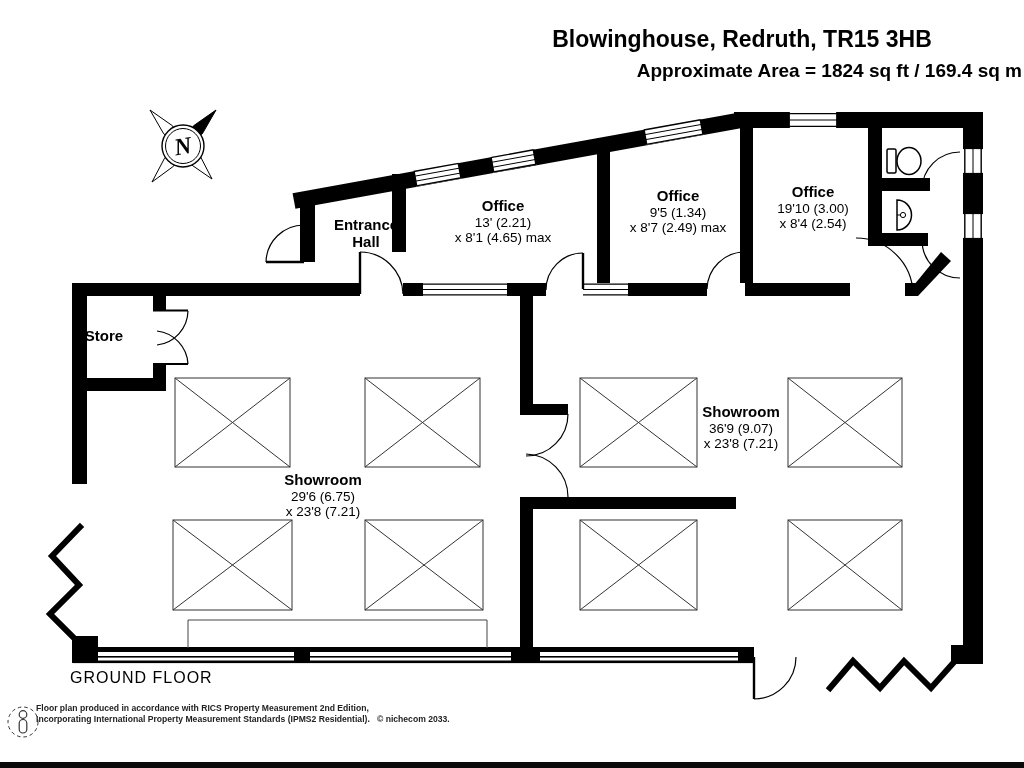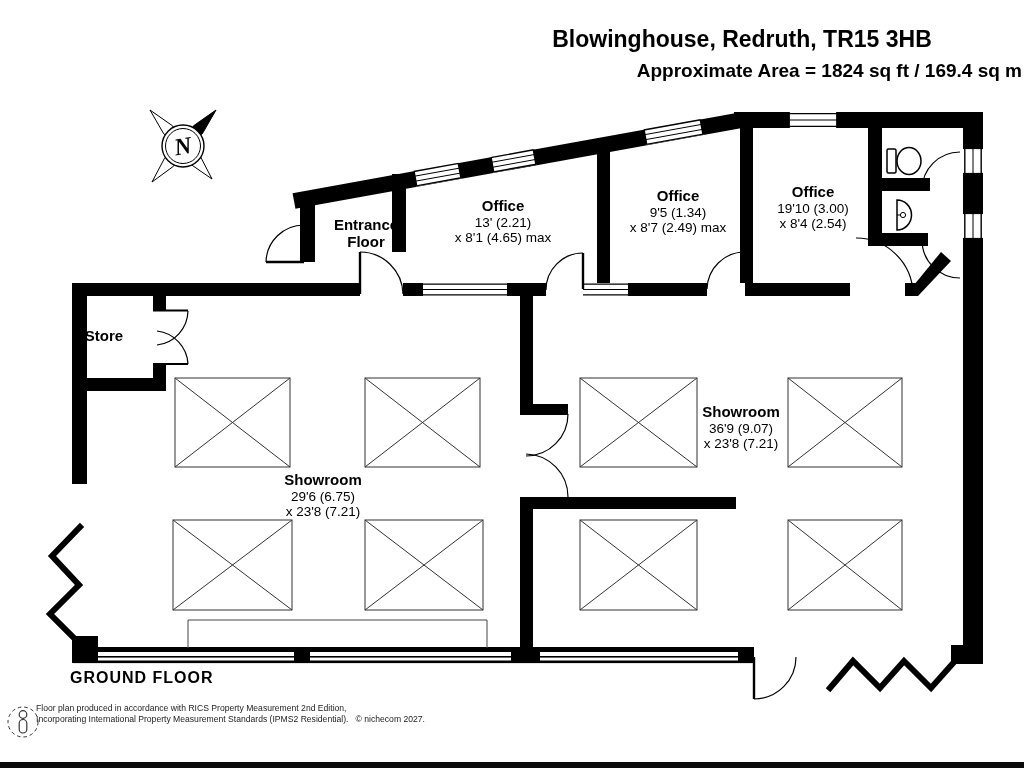--- a/index.html
+++ b/index.html
@@ -7,23 +7,23 @@
         font-family:"Liberation Sans", sans-serif;color:#000;}
   svg{position:absolute;left:0;top:0;}
   .titleblock{position:absolute;top:26px;right:0;width:560px;text-align:right;padding-right:2px;}
   .title-main{font-size:23px;font-weight:bold;letter-spacing:0;line-height:1.2;text-align:center;}
   .title-area{font-size:19px;font-weight:bold;margin-top:6px;}
   .title-note{font-size:10.5px;margin-top:4px;}
   .plan-label{position:absolute;transform:translateX(-50%);text-align:center;
               line-height:1.12;white-space:nowrap;}
   .room-name{font-weight:bold;font-size:15px;display:block;}
   .room-dim{font-size:13.5px;display:block;}
-  .floor-label{position:absolute;left:70px;top:669px;font-size:16px;font-weight:bold;letter-spacing:1px;}
+  .floor-label{position:absolute;left:70px;top:669px;font-size:16px;font-weight:normal;letter-spacing:1px;}
   .footer{position:absolute;left:36px;top:703px;font-size:8.6px;line-height:1.28;color:#222;}
-  .footer-line{white-space:pre;display:block;}
+  .footer-line{white-space:pre;display:block;font-weight:bold;}
   .bottom-bar{position:absolute;left:0;top:762px;width:1024px;height:6px;background:#0a0a0a;}
 </style>
 </head>
 <body>
 
 <div id="page">
 
   <svg width="1024" height="768" viewBox="0 0 1024 768">
 
     <g fill="#000" stroke="none">
@@ -277,21 +277,21 @@
     </g>
   </svg>
 
   <div class="titleblock">
     <div class="title-main">Blowinghouse, Redruth, TR15 3HB</div>
     <div class="title-area">Approximate Area = 1824 sq ft / 169.4 sq m</div>
   </div>
 
   <div class="plan-label" style="left:366px;top:217px;">
     <span class="room-name">Entrance</span>
-    <span class="room-name">Floor</span>
+    <span class="room-name">Hall</span>
   </div>
 
   <div class="plan-label" style="left:503px;top:198px;">
     <span class="room-name">Office</span>
     <span class="room-dim">13' (2.21)</span>
     <span class="room-dim">x 8'1 (4.65) max</span>
   </div>
 
   <div class="plan-label" style="left:678px;top:188px;">
     <span class="room-name">Office</span>
@@ -323,17 +323,17 @@
 
   <div class="floor-label">GROUND FLOOR</div>
 
   <svg width="34" height="38" style="left:6px;top:705px;">
     <circle cx="17" cy="17" r="15" fill="none" stroke="#333" stroke-width="1" stroke-dasharray="3.5,3"></circle>
     <circle cx="17" cy="9.5" r="3.8" fill="#fff" stroke="#333" stroke-width="1.2"></circle>
     <rect x="13.2" y="14.5" width="7.6" height="13.5" rx="3.8" fill="#fff" stroke="#333" stroke-width="1.2"></rect>
   </svg>
   <div class="footer">
     <span class="footer-line">Floor plan produced in accordance with RICS Property Measurement 2nd Edition,</span>
-    <span class="footer-line">Incorporating International Property Measurement Standards (IPMS2 Residential).   © nichecom 2027.</span>
+    <span class="footer-line">Incorporating International Property Measurement Standards (IPMS2 Residential).   © nichecom 2033.</span>
   </div>
 
   <div class="bottom-bar"></div>
 </div>
 
 </body></html>

